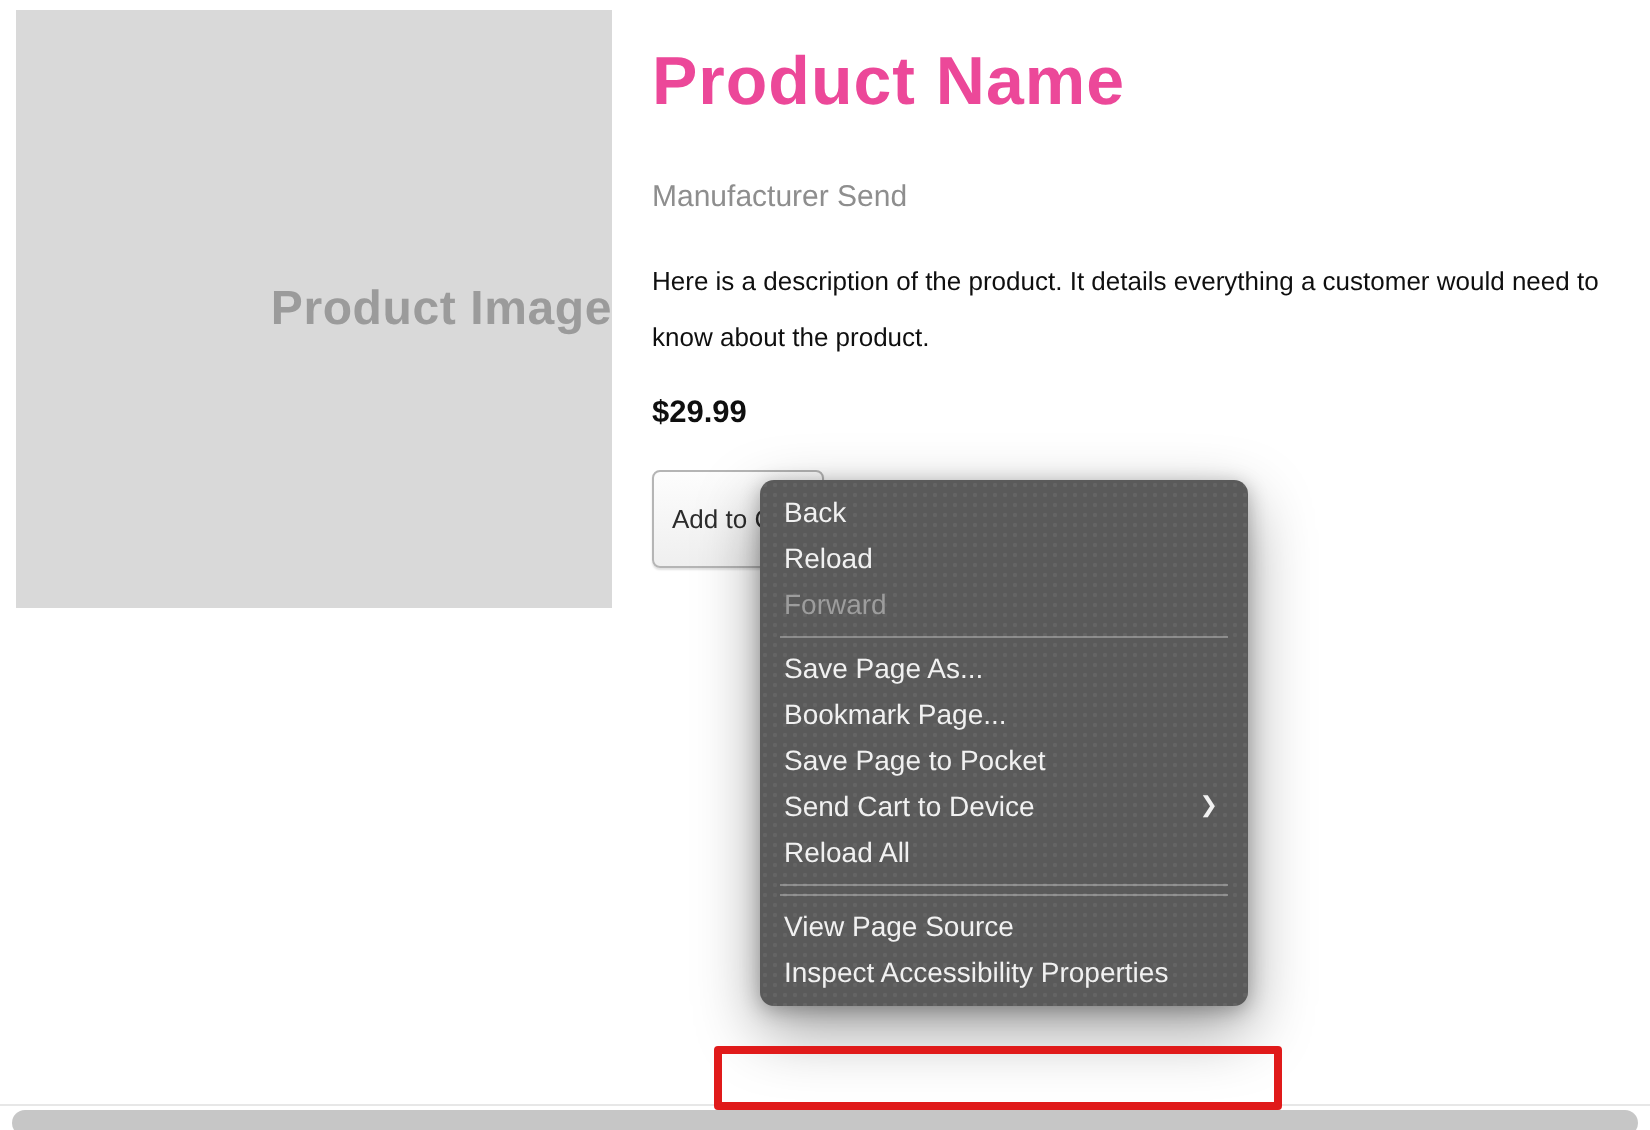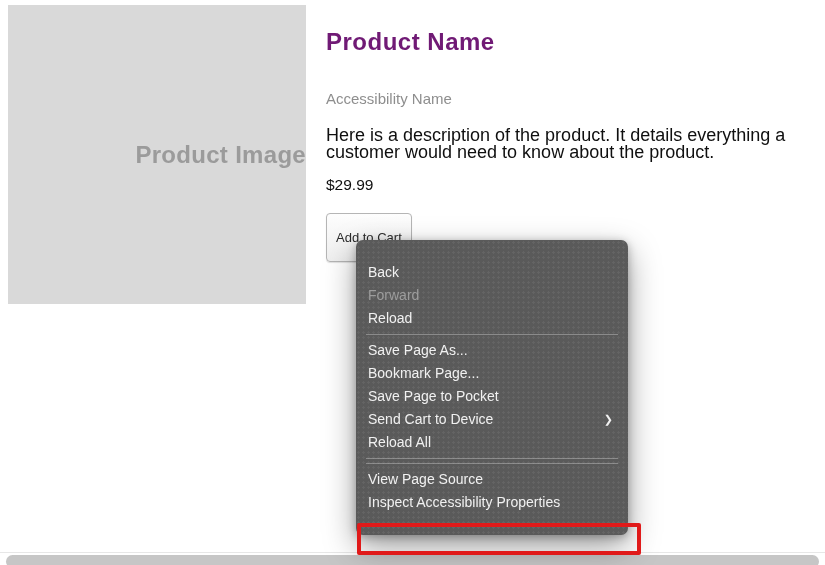--- a/index.html
+++ b/index.html
@@ -18,52 +18,52 @@
     background: #d9d9d9;
     display: flex; align-items: center; justify-content: flex-end;
   }
   .product-image span {
     font-size: 24px; font-weight: 700; color: #9b9b9b; letter-spacing: 0.3px;
   }
   .product-info {
     position: absolute; left: 326px; top: 22px; width: 474px;
   }
   .product-title {
-    margin: 0; font-size: 24px; font-weight: 700; color: #701a75;
+    margin: 0; font-size: 34px; font-weight: 700; color: #ec4899;
     letter-spacing: 0.5px; line-height: 39px;
   }
   .manufacturer {
     margin-top: 29px; font-size: 15px; color: #8e8e8e;
   }
   .description {
-    margin: 20px 0 0; font-size: 18px; line-height: 17px; color: #0f0f0f;
+    margin: 20px 0 0; font-size: 13px; line-height: 28px; color: #0f0f0f;
   }
   .price {
-    margin-top: 15px; font-size: 15.5px; color: #0f0f0f;
+    margin-top: 15px; font-size: 15.5px; color: #0f0f0f; font-weight: bold;
   }
   .add-to-cart {
     margin-top: 19px; display: inline-block;
     font-family: "Liberation Sans", sans-serif;
     font-size: 13px; color: #2c2c2c;
     padding: 16px 9px;
     background: linear-gradient(#fdfdfd, #efefef);
     border: 1px solid #b5b5b5; border-radius: 4px;
     box-shadow: 0 1px 1px rgba(0,0,0,0.12);
     cursor: pointer;
   }
 
   
   .context-menu {
-    position: absolute; left: 356px; top: 240px; width: 272px;
+    position: absolute; left: 380px; top: 240px; width: 244px;
     box-sizing: border-box;
     background-color: #5a5a5a;
     background-image: radial-gradient(rgba(255,255,255,0.06) 1px, rgba(0,0,0,0) 1.2px);
     background-size: 5px 5px;
     border-radius: 7px;
-    padding: 21px 0;
+    padding: 5px 0;
     box-shadow: 0 12px 32px rgba(0,0,0,0.38), 0 2px 10px rgba(0,0,0,0.28);
     z-index: 10;
     font-size: 14px; color: #f1f1f1;
   }
   .menu-item {
     height: 23px; line-height: 23px;
     margin: 0 4px; padding: 0 8px;
     border-radius: 5px;
     position: relative;
     white-space: nowrap;
@@ -102,30 +102,30 @@
 </style>
 </head>
 <body>
 
 <div class="product-image">
   <span>Product Image</span>
 </div>
 
 <div class="product-info">
   <h1 class="product-title">Product Name</h1>
-  <div class="manufacturer">Accessibility Name</div>
+  <div class="manufacturer">Manufacturer Send</div>
   <p class="description">Here is a description of the product. It details everything a customer would need to know about the product.</p>
   <div class="price">$29.99</div>
   <button class="add-to-cart">Add to Cart</button>
 </div>
 
 <div class="context-menu">
   <div class="menu-item">Back</div>
+  <div class="menu-item">Reload</div>
   <div class="menu-item disabled">Forward</div>
-  <div class="menu-item">Reload</div>
   <div class="menu-separator"></div>
   <div class="menu-item">Save Page As...</div>
   <div class="menu-item">Bookmark Page...</div>
   <div class="menu-item">Save Page to Pocket</div>
   <div class="menu-item">
     <span>Send Cart to Device</span>
     <span class="submenu-chevron">❯</span>
   </div>
   <div class="menu-item">Reload All</div>
   <div class="menu-separator"></div>

